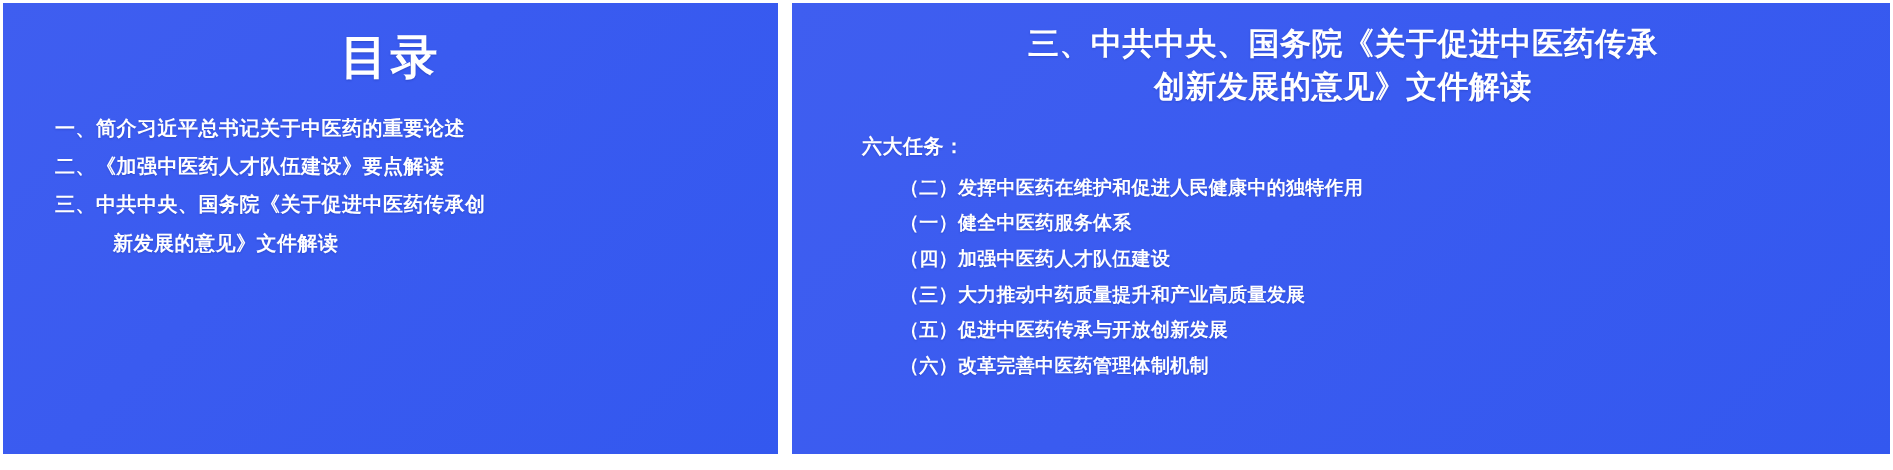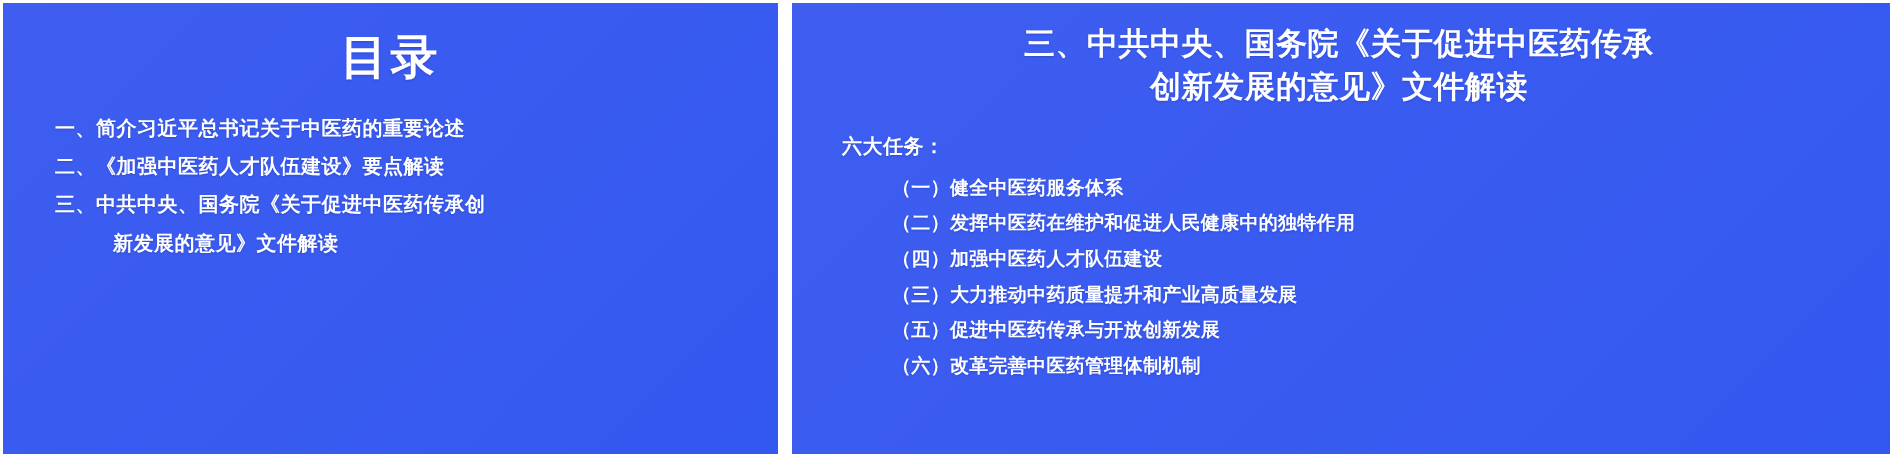--- a/index.html
+++ b/index.html
@@ -92,38 +92,38 @@
     box-sizing: border-box;
     border-top: 3px solid #ffffff;
     border-right: 3px solid #ffffff;
     border-bottom: 3px solid #ffffff;
     flex: 0 0 auto;
     overflow: hidden;
   }
   .slide-right-inner {
     position: absolute;
     left: 0; right: 0; top: 0; bottom: 0;
-    padding: 14px 30px 10px 26px;
+    padding: 14px 30px 10px 34px;
     box-sizing: border-box;
   }
   .right-heading {
     color: #ffffff;
     font-size: 31px;
     font-weight: bold;
     text-align: center;
     line-height: 1.38;
     letter-spacing: 0.5px;
     margin: 6px 28px 0 28px;
     text-shadow: 0 1px 2px rgba(20,40,140,0.30);
   }
   .tasks-label {
     color: #ffffff;
     font-size: 20px;
     font-weight: bold;
-    margin: 24px 0 4px 24px;
+    margin: 24px 0 4px 36px;
     letter-spacing: 0.5px;
     text-shadow: 0 1px 2px rgba(20,40,140,0.30);
   }
   .tasks-list {
     margin: 0;
     padding: 6px 0 0 74px;
     list-style: none;
   }
   .task-item {
     color: #ffffff;
@@ -157,22 +157,22 @@
   <div class="divider"></div>
 
   <section class="slide-right">
     <div class="slide-right-inner">
       <h2 class="right-heading">
         <span>三、中共中央、国务院《关于促进中医药传承</span><br>
         <span>创新发展的意见》文件解读</span>
       </h2>
       <div class="tasks-label">六大任务：</div>
       <ul class="tasks-list">
+        <li class="task-item">（二）发挥中医药在维护和促进人民健康中的独特作用</li>
         <li class="task-item">（一）健全中医药服务体系</li>
-        <li class="task-item">（二）发挥中医药在维护和促进人民健康中的独特作用</li>
         <li class="task-item">（四）加强中医药人才队伍建设</li>
         <li class="task-item">（三）大力推动中药质量提升和产业高质量发展</li>
         <li class="task-item">（五）促进中医药传承与开放创新发展</li>
         <li class="task-item">（六）改革完善中医药管理体制机制</li>
       </ul>
     </div>
   </section>
 
 </div>
 

